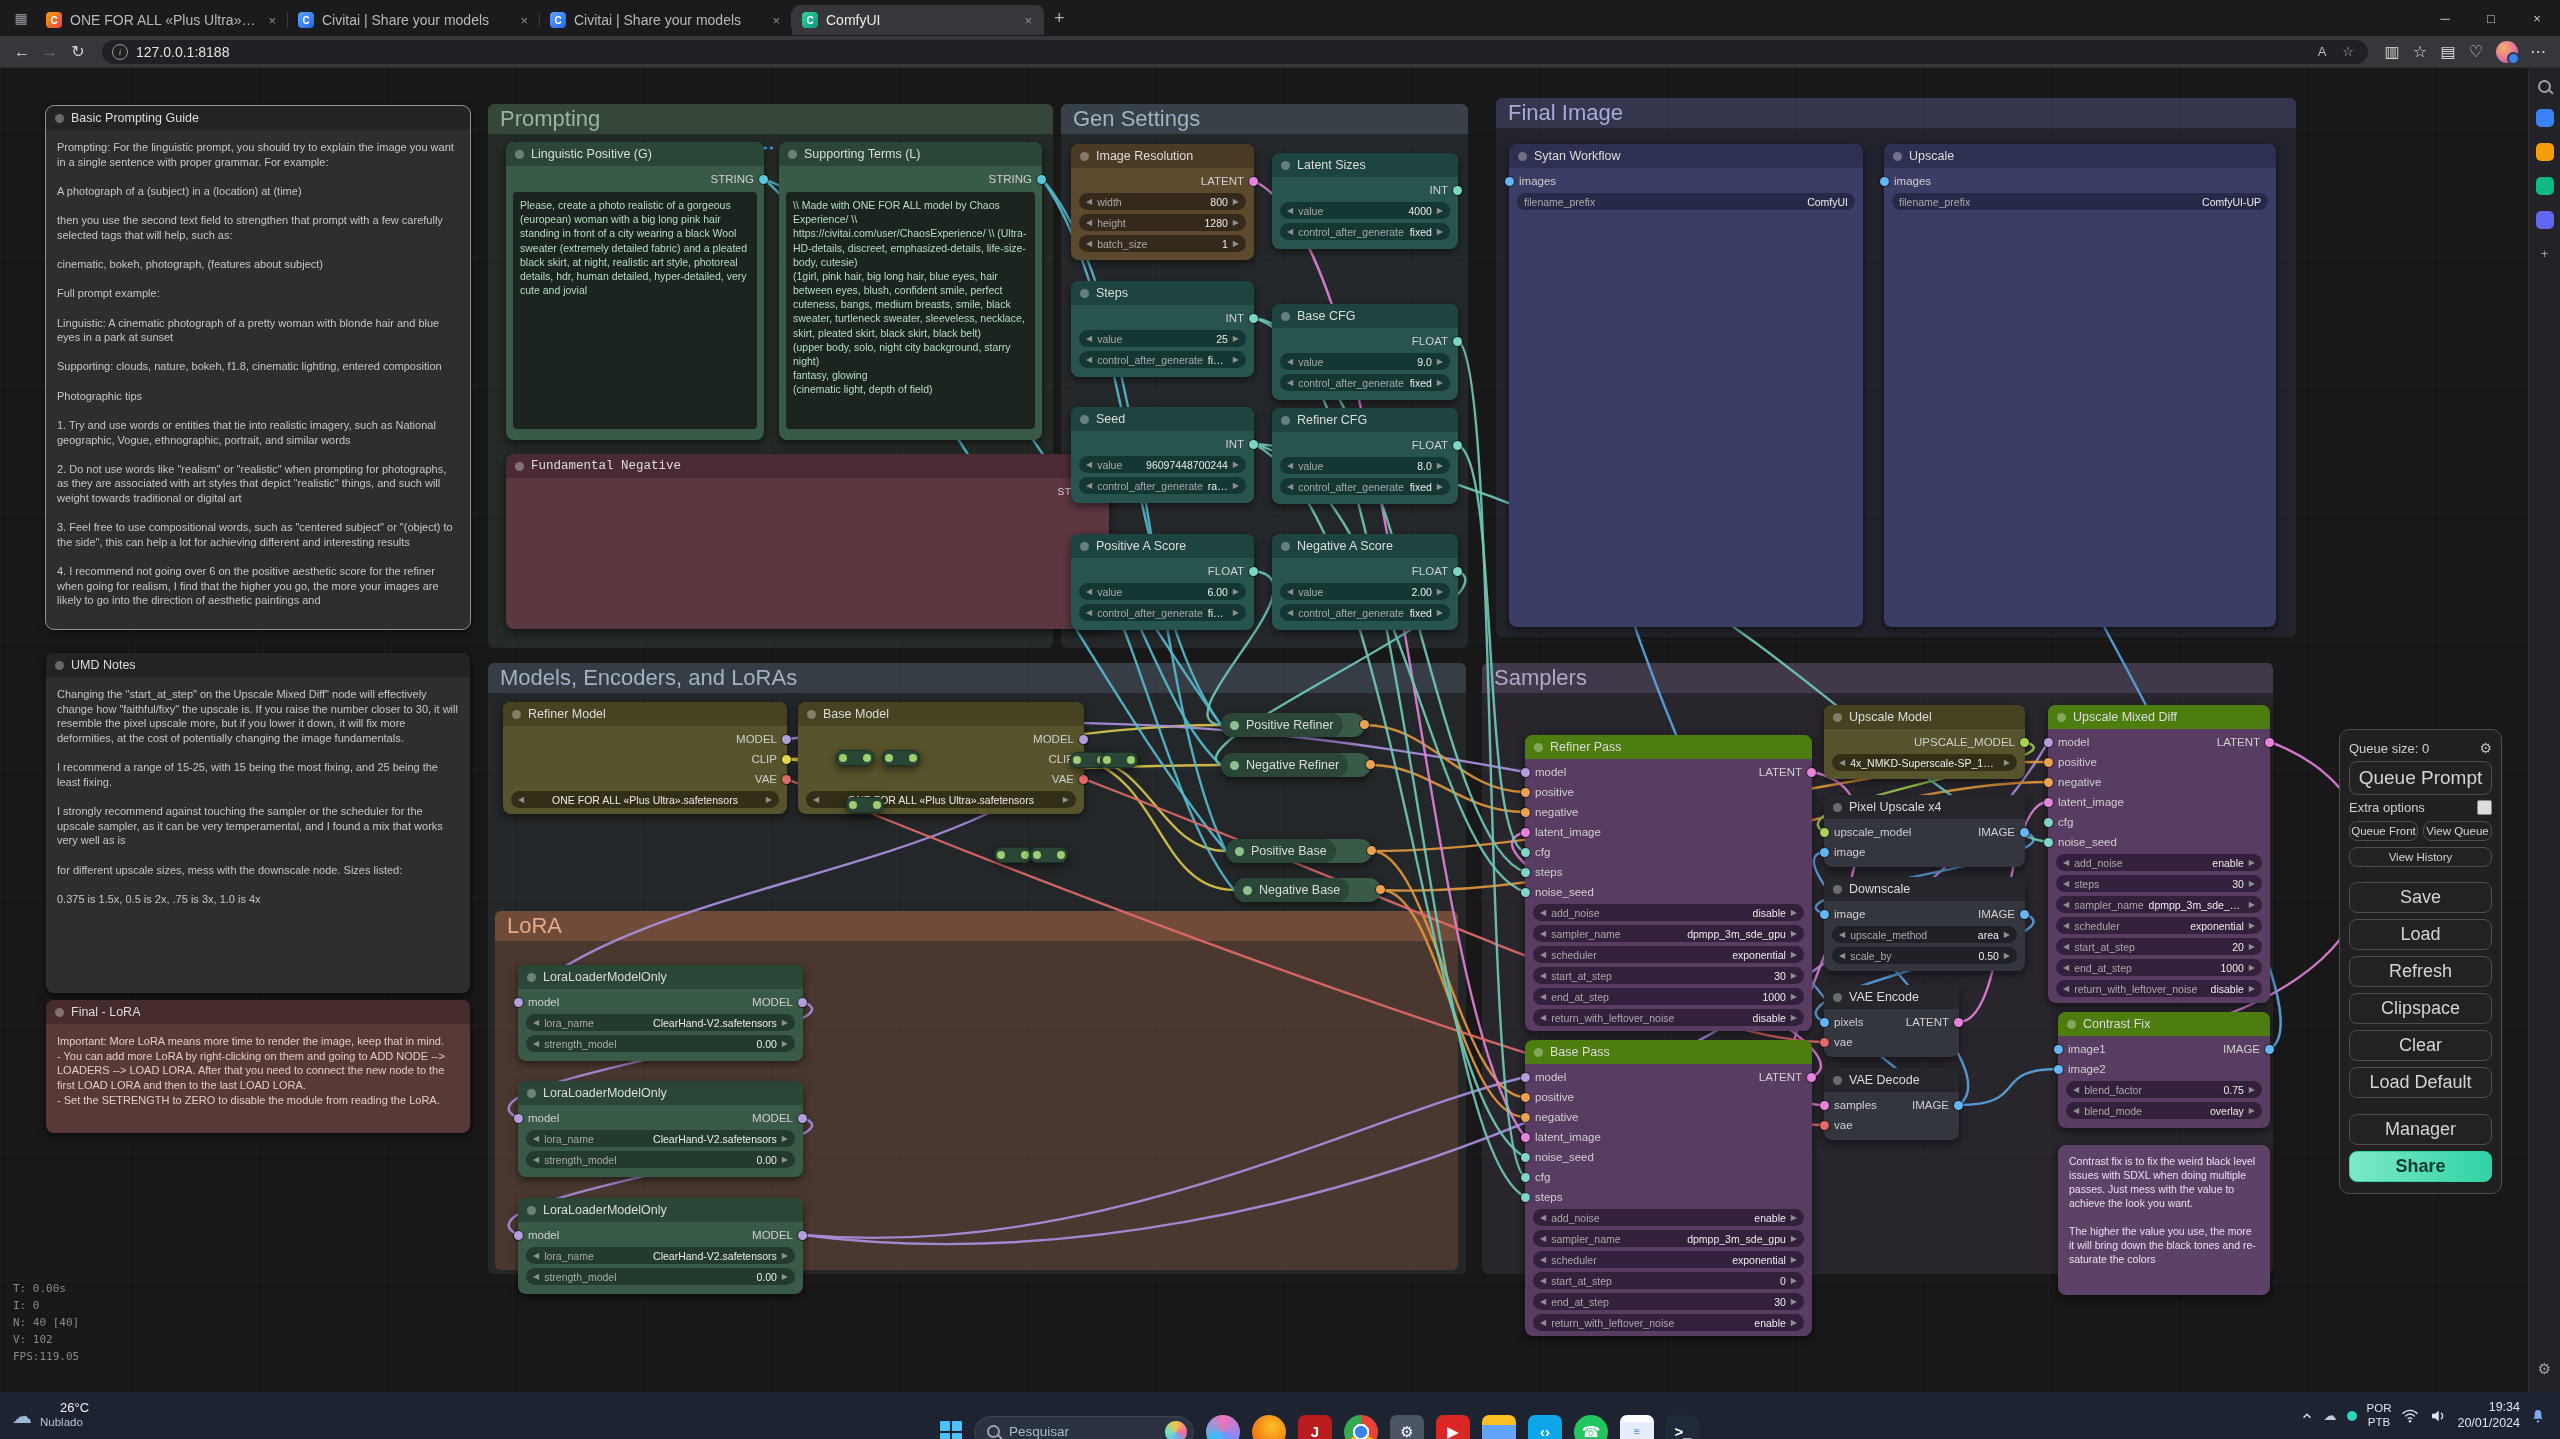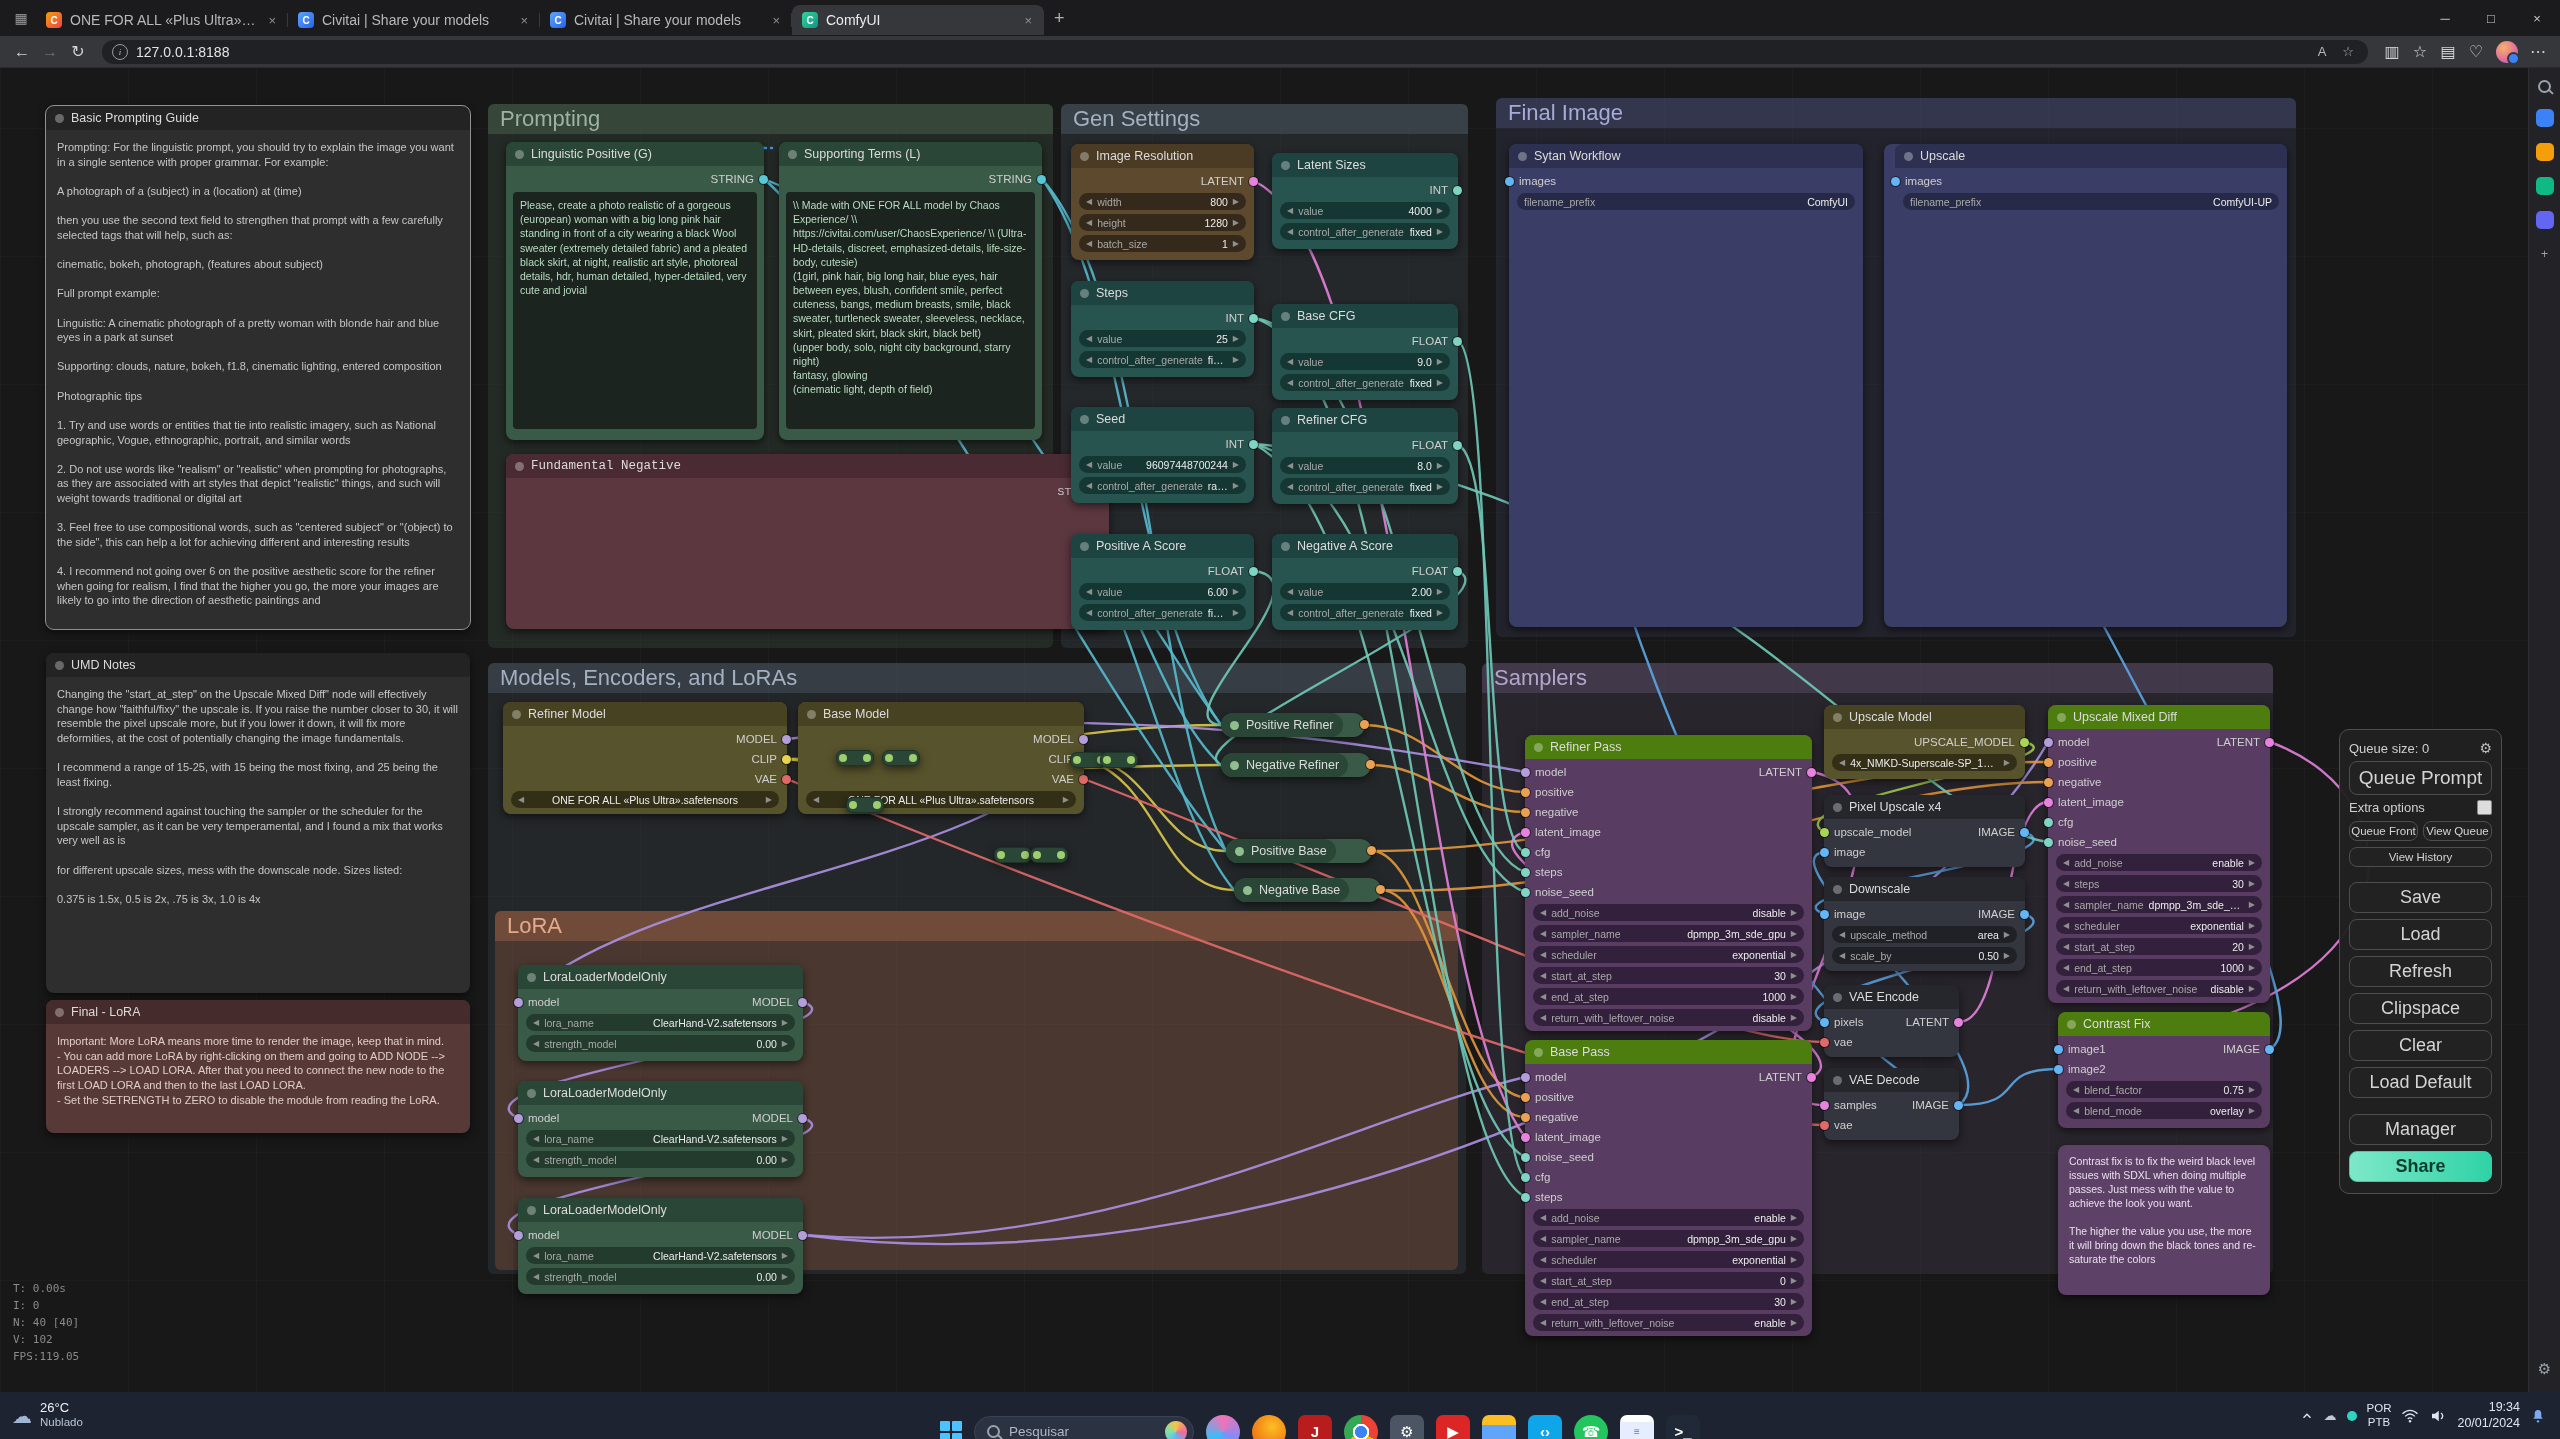--- a/index.html
+++ b/index.html
@@ -96,21 +96,21 @@
   .mbtn.tiny{font-size:11.5px;padding:3px 0;margin:2px 0;}
   .mrow.btns .mbtn{flex:1;}
   .mbtn.share{background:linear-gradient(90deg,#7ee8c9,#2fd3a6);color:#0b3d2e;border-color:#2fd3a6;font-weight:bold;}
   .cbx{width:13px;height:13px;border:1px solid #888;background:#ddd;border-radius:2px;}
   .gear{color:#bdbdbd;font-size:14px;}
   .mgap{height:10px;}
   
   #taskbar{position:absolute;left:0;top:1392px;width:2560px;height:47px;background:#1d2330;z-index:10;display:flex;align-items:center;}
   #weather{display:flex;align-items:center;gap:8px;padding-left:12px;width:170px;}
   #weather .wicon{font-size:20px;color:#9fb6d4;}
-  #weather .l1{font-size:13px;color:#eef2f8;line-height:1.15;}
+  #weather .l1{font-size:13px;color:#eef2f8;line-height:1.15;margin-left:20px;}
   #weather .l2{font-size:11.5px;color:#b9c4d6;line-height:1.15;}
   #centericons{position:absolute;left:940px;top:16px;height:47px;display:flex;align-items:center;gap:12px;}
   #startbtn{width:22px;height:22px;display:grid;grid-template-columns:10px 10px;grid-template-rows:10px 10px;gap:2px;}
   #startbtn span{background:#4cc2ff;border-radius:1px;}
   #searchpill{width:220px;height:32px;border-radius:16px;background:#2b3242;border:1px solid #3a4254;display:flex;align-items:center;gap:9px;padding:0 6px 0 12px;box-sizing:border-box;}
   #searchpill .stext{font-size:13.5px;color:#aeb8c8;flex:1;}
   .bingball{width:22px;height:22px;border-radius:50%;background:conic-gradient(#f6c445,#ef6a9e,#5bb8f5,#7ce0b2,#f6c445);}
   .appicon{width:34px;height:34px;border-radius:7px;display:flex;align-items:center;justify-content:center;font-size:15px;color:#fff;font-weight:bold;}
   #tray{margin-left:auto;display:flex;align-items:center;gap:10px;padding-right:14px;}
   .lang{font-size:11.5px;color:#dfe5ef;text-align:center;line-height:1.2;}
@@ -534,21 +534,21 @@
               <div class="port" style="background: rgb(100, 181, 246);"></div>
               <div class="plabel">images</div>
             </div>
           </div>
           <div class="widget field">
             <div class="wname">filename_prefix</div>
             <div class="wvalue">ComfyUI</div>
           </div>
         </div>
       </div>
-      <div class="node t-navy" style="left: 1884px; top: 144px; width: 392px; height: 483px; padding-left: 11px;">
+      <div class="node t-navy" style="left: 1884px; top: 144px; width: 392px; height: 483px;">
         <div class="nheader">
           <div class="cdot"></div>
           <div class="ntitle">Upscale</div>
         </div>
         <div class="nbody">
           <div class="iorow">
             <div class="pside l">
               <div class="port" style="background: rgb(100, 181, 246);"></div>
               <div class="plabel">images</div>
             </div>

